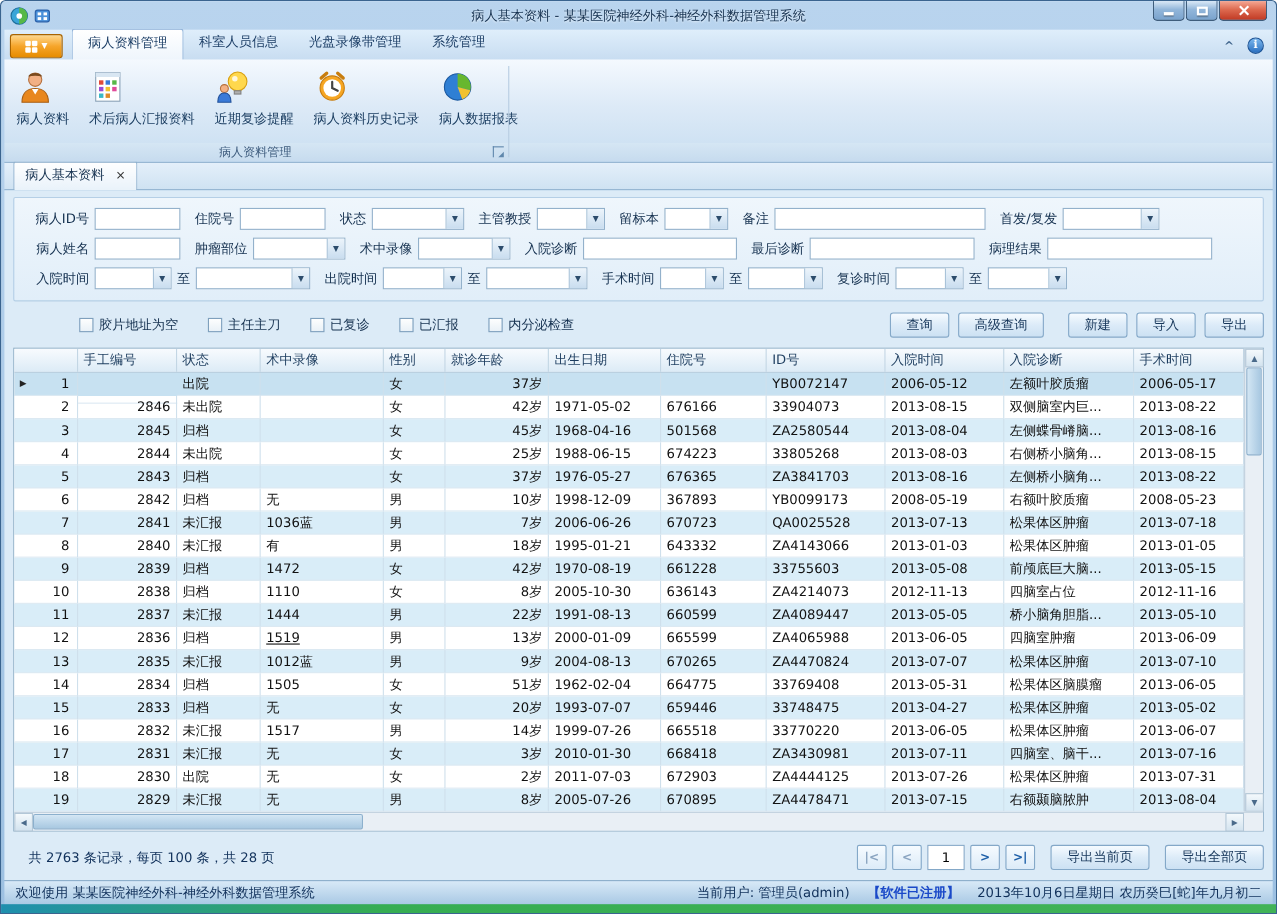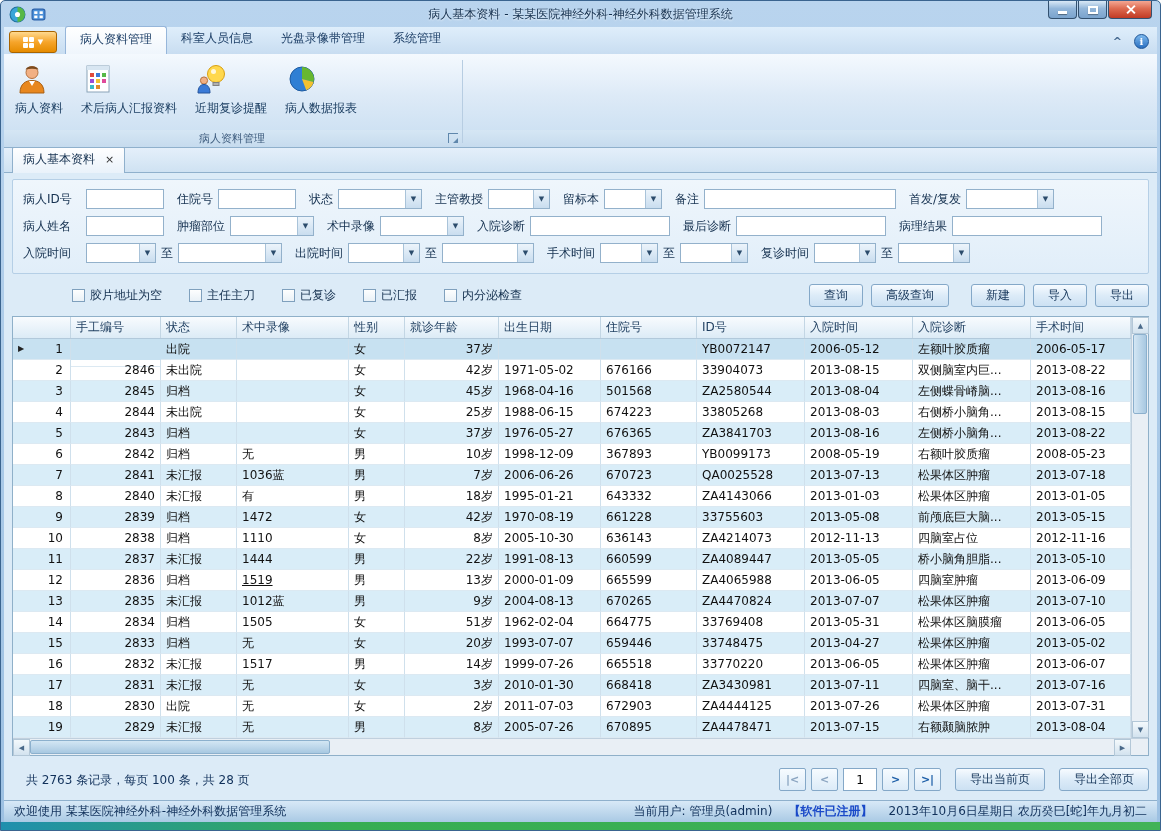--- a/index.html
+++ b/index.html
@@ -69,21 +69,21 @@
   align-items:center; color:#14304f; }
 .doctab .close-x { color:#333; font-size:11px; line-height:1; }
 
 
 .content { flex:1 1 auto; min-height:0; background:#dcebf7; padding:6px 8px 0; display:flex; flex-direction:column; }
 
 .search-panel { background:linear-gradient(180deg,#eff6fc,#e1eef9); border:1px solid #b5cfe6;
   border-radius:2px; padding:9px 10px 3px; flex:0 0 auto; }
 .form-row { display:flex; align-items:center; margin-bottom:7px; }
 .f-label { color:#14304f; white-space:nowrap; margin:0 5px 0 13px; }
-.f-label.first { width:58px; margin-left:0; }
+.f-label.first { width:58px; text-align:right; margin-left:0; }
 .to-label { color:#14304f; margin:0 5px; }
 .f-input { height:20px; border:1px solid #93b1cb; background:#fff; font:inherit; padding:0 3px; }
 .combo { display:flex; height:20px; border:1px solid #93b1cb; background:#fff; }
 .c-inner { flex:1; }
 .cbtn { width:16px; flex:0 0 auto; background:linear-gradient(180deg,#ecf4fb,#c9ddef); border-left:1px solid #a9c3d9;
   display:flex; align-items:center; justify-content:center; font-size:7px; color:#2c4c6c; }
 
 .filter-row { display:flex; align-items:center; margin:10px 0 9px 60px; flex:0 0 auto; }
 .chk { display:flex; align-items:center; gap:5px; margin-right:27px; color:#14304f; }
 .chk .box { width:13px; height:13px; border:1px solid #7fa0bd; background:linear-gradient(180deg,#fdfefe,#e9f1f7); }
@@ -239,20 +239,32 @@
               <circle cx="20" cy="11" r="8.5" fill="#ffd84d" stroke="#d8a012"></circle>
               <circle cx="17.5" cy="8.5" r="2.5" fill="#fff" opacity="0.8"></circle>
               <rect x="17" y="19.5" width="6" height="3" fill="#b0b0b0" stroke="#808080"></rect>
               <circle cx="8" cy="17.5" r="3.6" fill="#f2b084" stroke="#b5713f"></circle>
               <path d="M2 30 C2 23.5 5 21.5 8 21.5 C11 21.5 14 23.5 14 30 Z" fill="#3a7ad8" stroke="#25549c"></path>
             </svg>
           </span>
           <span class="rlabel">近期复诊提醒</span>
         </div>
 
+        <div class="rbtn">
+          <span class="ricon">
+            <svg width="32" height="32" viewBox="0 0 32 32">
+              <path d="M6 8 L11 3.5" stroke="#c87d0e" stroke-width="3" stroke-linecap="round"></path>
+              <path d="M26 8 L21 3.5" stroke="#c87d0e" stroke-width="3" stroke-linecap="round"></path>
+              <circle cx="16" cy="17" r="11" fill="#f6a623" stroke="#c87d0e"></circle>
+              <circle cx="16" cy="17" r="8" fill="#fff"></circle>
+              <path d="M16 11.5 L16 17 L21 19.5" stroke="#444" stroke-width="2" fill="none" stroke-linecap="round"></path>
+            </svg>
+          </span>
+          <span class="rlabel">病人资料历史记录</span>
+        </div>
 
         <div class="rbtn">
           <span class="ricon">
             <svg width="32" height="32" viewBox="0 0 32 32">
               <circle cx="16" cy="16" r="12" fill="#2f7fd4" stroke="#1d5aa0"></circle>
               <path d="M16 16 L16 4 A12 12 0 0 1 27.6 19 Z" fill="#67b72f"></path>
               <path d="M16 16 L27.6 19 A12 12 0 0 1 20.2 27.2 Z" fill="#f2c230"></path>
             </svg>
           </span>
           <span class="rlabel">病人数据报表</span>

